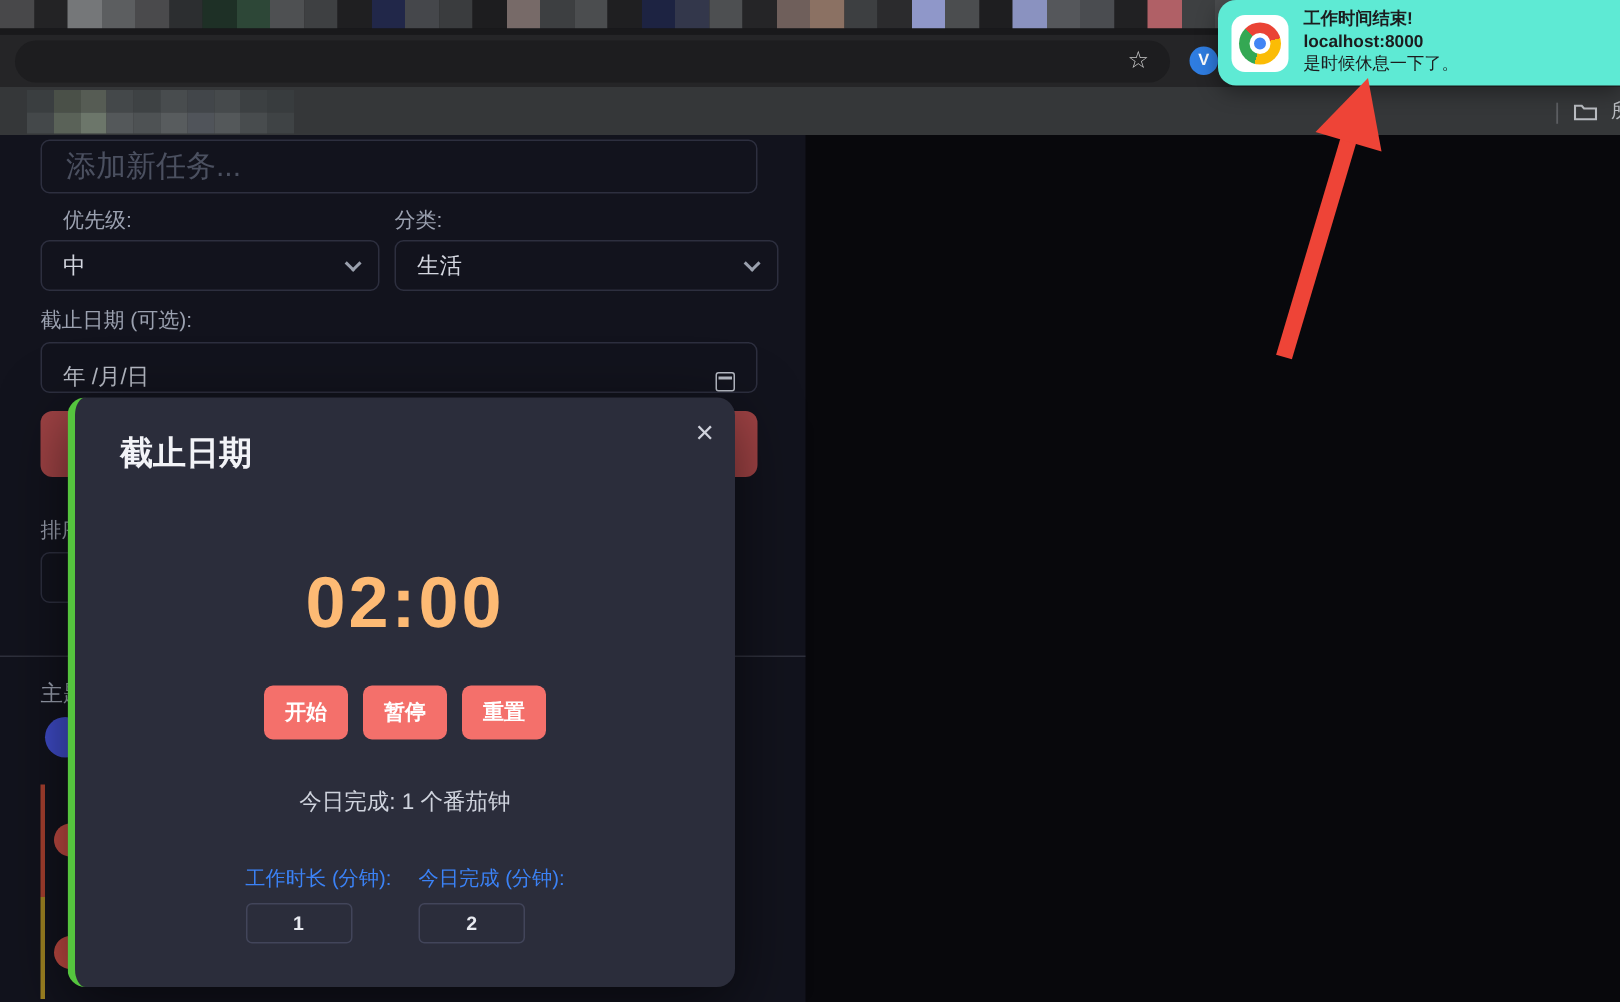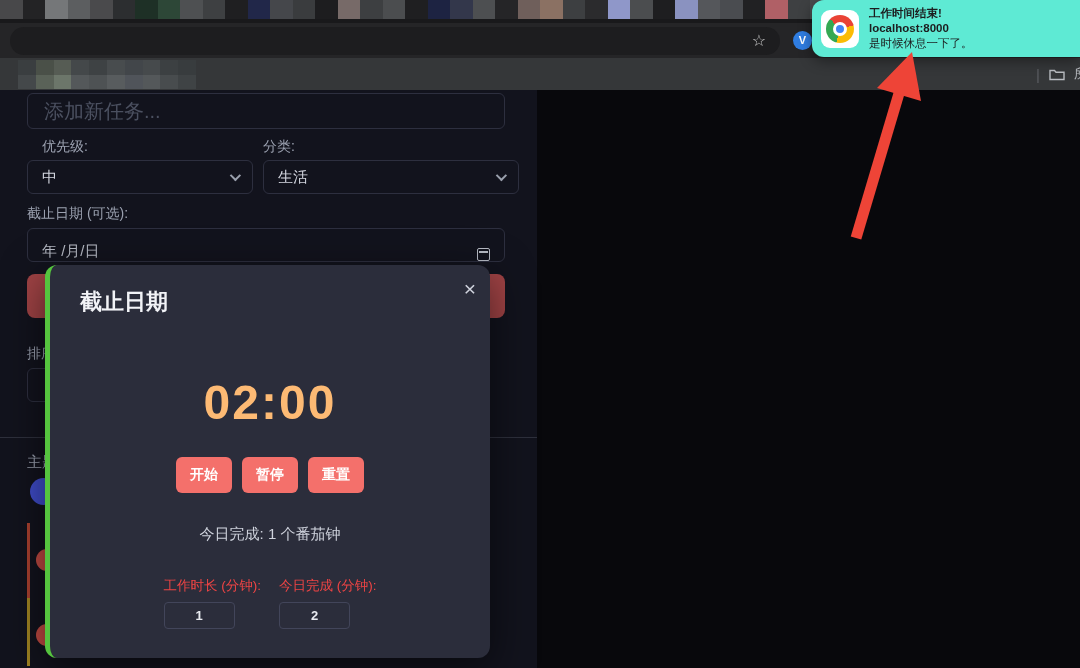--- a/index.html
+++ b/index.html
@@ -62,21 +62,21 @@
   #current-task { position:absolute; left:0; top:60px; width:100%; text-align:center; font-size:16px;
     font-weight:bold; color:#e3e6ef; }
   #timer { position:absolute; left:0; top:110px; width:100%; text-align:center; font-size:48px;
     font-weight:bold; color:#f4706b; letter-spacing:2px; }
   #timer-buttons { position:absolute; left:0; top:192px; width:100%; display:flex; justify-content:center; gap:10px; }
   .t-btn { background:#f4706b; color:#fff; border:none; border-radius:6px; font-size:14px;
     font-weight:bold; padding:9px 14px; font-family:inherit; cursor:pointer; }
   #completed { position:absolute; left:0; top:260px; width:100%; text-align:center; font-size:15px; color:#cfd3dd; }
   #durations { position:absolute; left:0; top:312px; width:100%; display:flex; justify-content:center; gap:18px; }
   .dur-group { display:flex; flex-direction:column; gap:7px; }
-  .dur-label { font-size:13.5px; color:#ef4444; }
+  .dur-label { font-size:13.5px; color:#3b82f6; }
   .dur-input { width:71px; height:27px; background:transparent; border:1px solid #42455a; border-radius:4px;
     color:#e8eaf0; font-size:13px; font-weight:bold; text-align:center; outline:none; font-family:inherit; }
   
   #notification { position:absolute; left:812px; top:0; width:268px; height:57px; background:#5eead4;
     border-radius:12px 0 0 12px; box-shadow:0 4px 14px rgba(0,0,0,.4); display:flex; align-items:center; }
   #notif-icon-tile { width:38px; height:38px; margin-left:9px; background:#fff; border-radius:9px;
     display:flex; align-items:center; justify-content:center; }
   #chrome-icon { width:28px; height:28px; border-radius:50%; position:relative;
     background:conic-gradient(from -45deg,#ea4335 0 120deg,#fbbc05 0 240deg,#34a853 0 360deg); }
   #chrome-center { position:absolute; inset:7px; background:#4285f4; border:3px solid #fff; border-radius:50%; }

